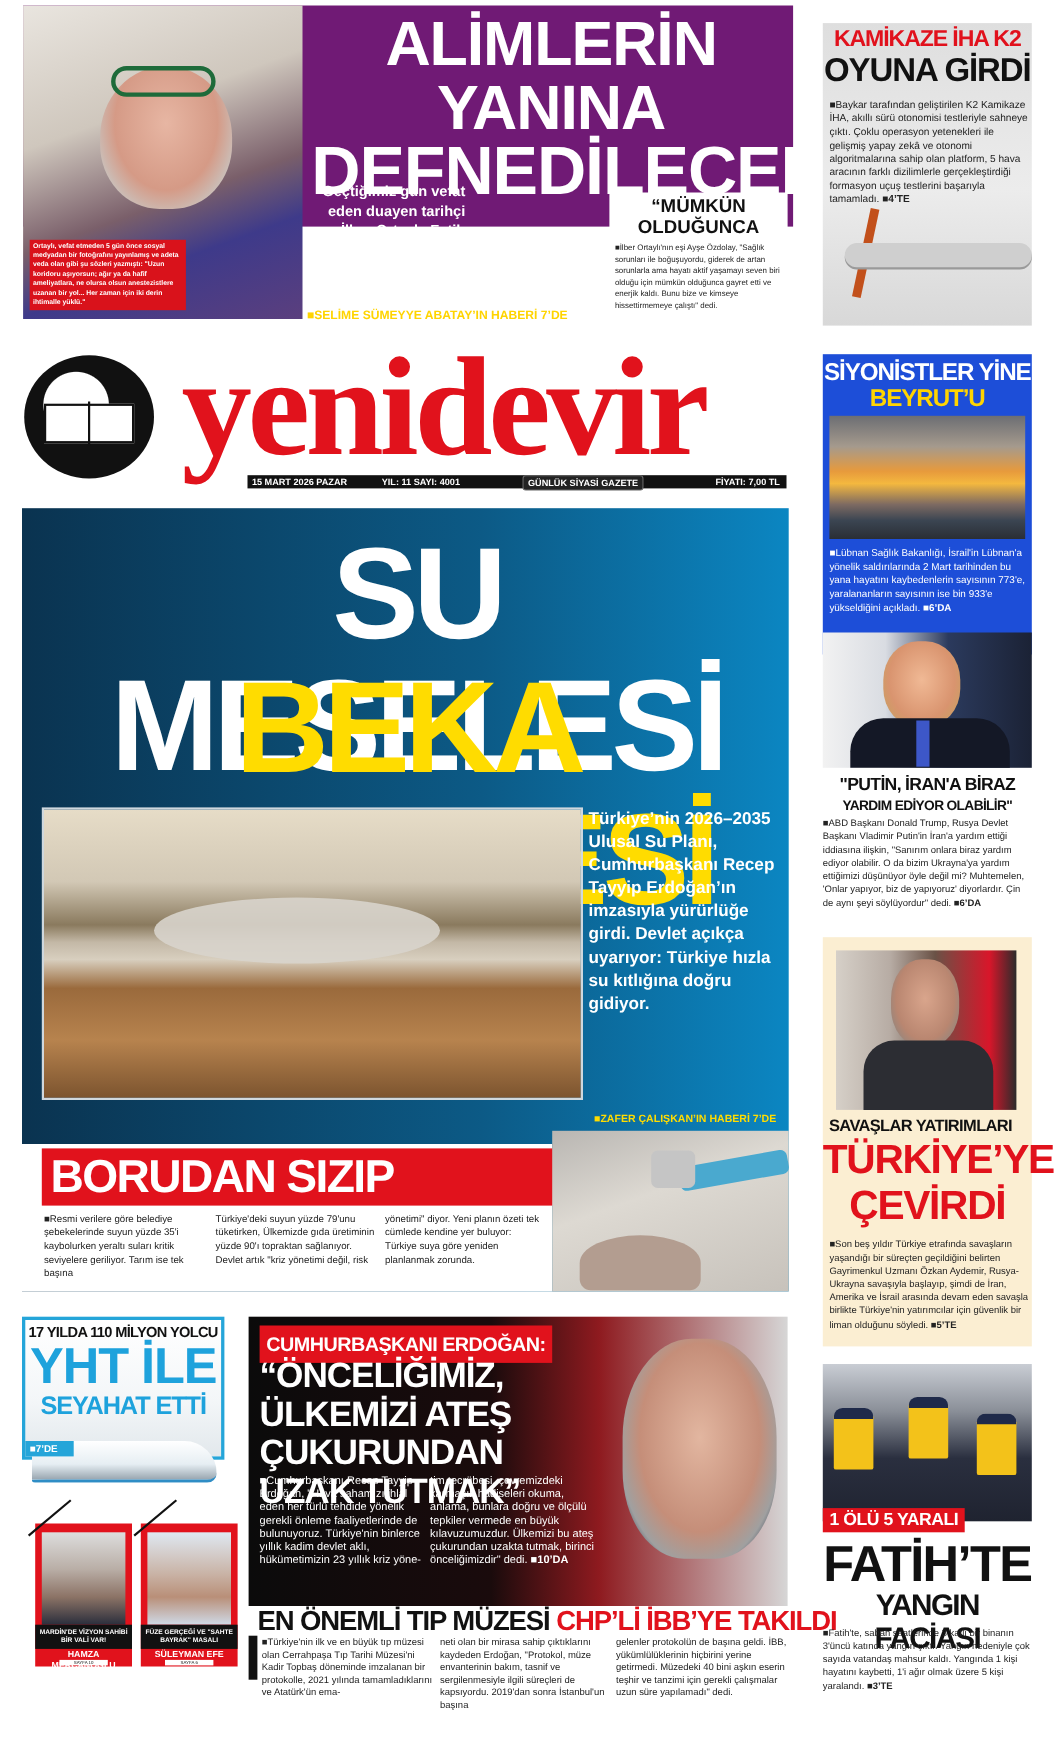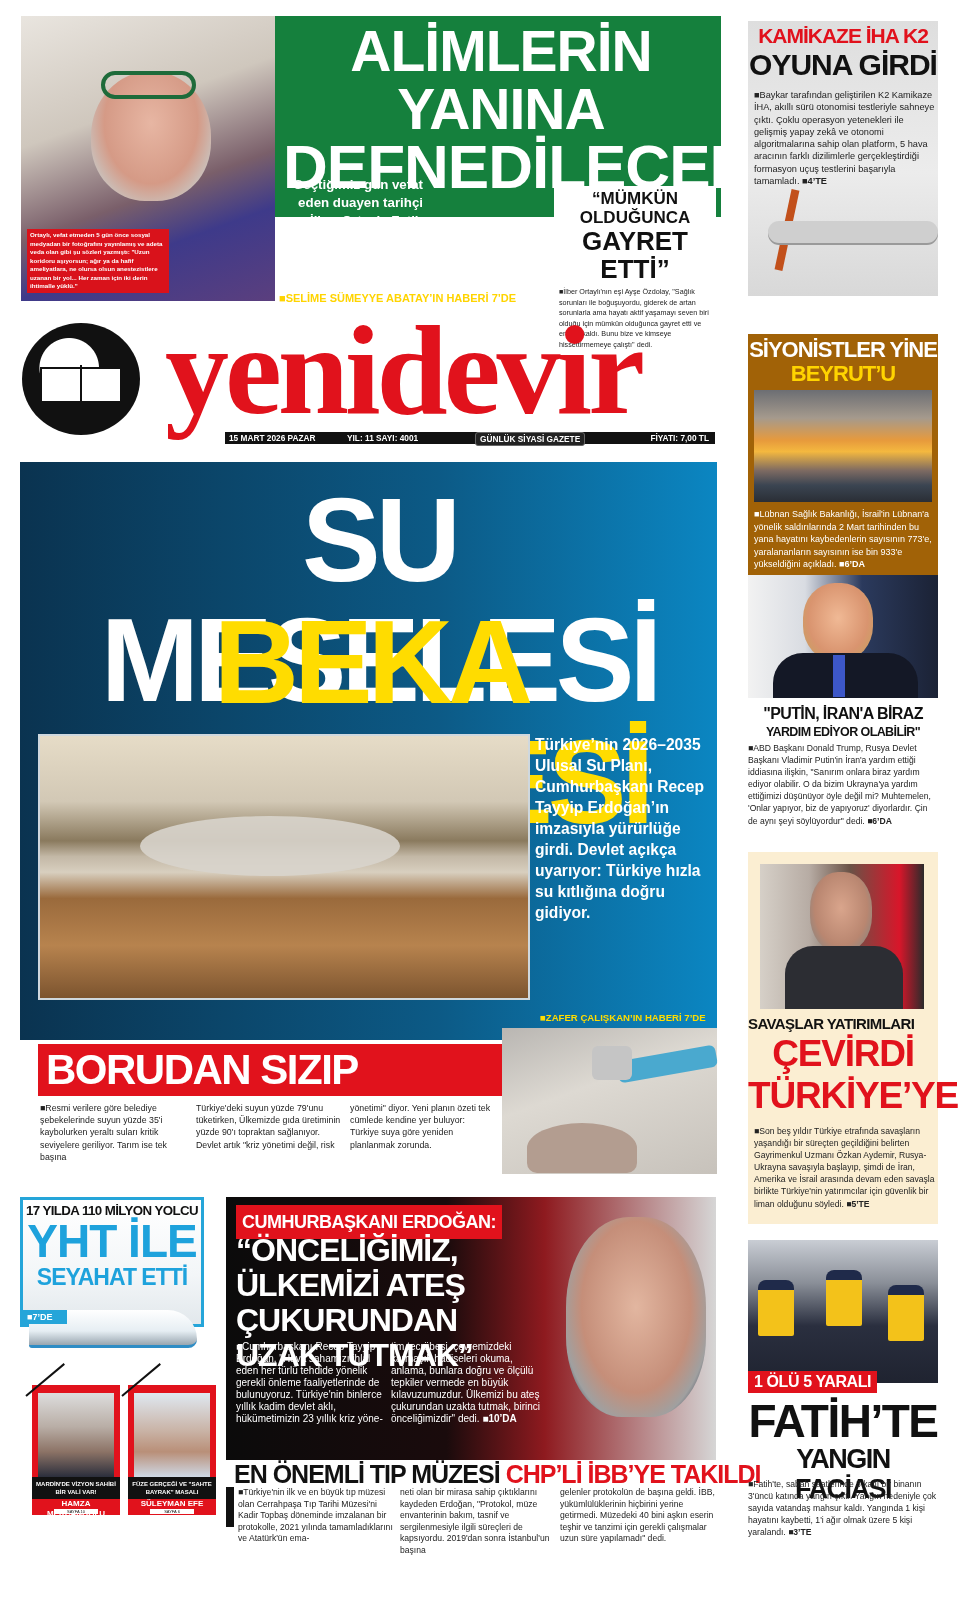--- a/index.html
+++ b/index.html
@@ -2,21 +2,21 @@
 <html><head>
 <meta charset="utf-8">
 <style>
   *{box-sizing:border-box;margin:0;padding:0}
   html,body{width:961px;height:1600px;background:#fff;overflow:hidden}
   body{position:relative;font-family:"Liberation Sans",sans-serif;color:#111}
   .abs{position:absolute}
   .bul::before{content:"\25A0 ";}
 
   
-  #top-story{left:21px;top:16px;width:700px;height:201px;background:#15803d}
+  #top-story{left:21px;top:5px;width:700px;height:201px;background:#701a75}
   #top-photo{left:0;top:0;width:254px;height:285px;background:linear-gradient(160deg,#e9e5df 0%,#cfc7bd 35%,#7a5f6a 60%,#3e3a8a 75%,#5b3f7e 100%)}
   #top-photo .face{position:absolute;left:70px;top:55px;width:120px;height:130px;border-radius:50% 50% 45% 45%;background:radial-gradient(ellipse at 50% 40%,#e7b6a3 0%,#d59a86 55%,#c9c4c0 80%)}
   #top-photo .glasses{position:absolute;left:80px;top:55px;width:95px;height:28px;border:4px solid #1e6b3a;border-radius:14px}
   #top-caption{left:6px;top:213px;width:142px;background:#d9121b;color:#fff;font-size:6.2px;line-height:8.5px;padding:2px 3px;font-weight:700}
   #top-headline{left:262px;top:6px;width:436px;color:#fff;text-align:center;font-weight:700;font-size:57px;line-height:58px;letter-spacing:-1px}
   #top-lead{left:256px;top:160px;width:146px;color:#fff;font-size:13.3px;font-weight:700;line-height:17.8px;text-align:right}
   #top-col2{left:407px;top:160px;width:118px;color:#fff;font-size:9px;line-height:13.5px}
   #top-credit{left:258px;top:277px;color:#ffd400;font-size:11px;font-weight:700;line-height:11px;white-space:nowrap}
   #quote-box{left:533px;top:170px;width:162px;height:106px;background:#fff;padding:3px 5px}
   #quote-box h3{font-size:17px;line-height:19px;font-weight:700;text-align:center;color:#111}
@@ -34,21 +34,21 @@
   
   #globe{left:22px;top:323px;width:118px;height:112px;border-radius:50%;background:radial-gradient(circle at 40% 40%,#fff 0 30%,#111 31% 100%)}
   #globe .book{position:absolute;left:18px;top:44px;width:82px;height:36px;border:2px solid #111;background:#fff}
   #globe .book::after{content:"";position:absolute;left:38px;top:-4px;width:2px;height:40px;background:#111}
   #logo{left:165px;top:300px;font-family:"Liberation Serif",serif;color:#e1121c;font-size:128px;line-height:140px;font-weight:700;letter-spacing:-4px}
   #meta-bar{left:225px;top:432px;width:490px;height:12px;background:#111;color:#fff;font-size:8.3px;font-weight:700;line-height:12px}
   #meta-bar span{position:absolute;top:0}
   #meta-gazete{border:1px solid #666;border-radius:3px;padding:0 4px;background:#222}
 
   
-  #beirut{left:748px;top:334px;width:190px;height:273px;background:#a16207}
+  #beirut{left:748px;top:322px;width:190px;height:273px;background:#1d4ed8}
   #beirut .t1{position:absolute;left:0;width:190px;text-align:center;top:3px;color:#fff;font-weight:700;font-size:22px;letter-spacing:-1px}
   #beirut .t2{position:absolute;left:0;width:190px;text-align:center;top:27px;color:#ffd400;font-weight:700;font-size:22px;letter-spacing:-1px}
   #beirut .img{position:absolute;left:6px;top:56px;width:178px;height:112px;background:linear-gradient(180deg,#6c6e73 0%,#a59a8d 25%,#e79a3c 45%,#f4b83f 55%,#7d6a62 72%,#3b4552 85%,#2a2e35 100%)}
   #beirut p{position:absolute;left:6px;top:174px;width:182px;color:#fff;font-size:9px;line-height:12.6px}
 
   
   #main{left:20px;top:462px;width:697px;height:712px;background:linear-gradient(90deg,#0a3350 0%,#0c5a86 60%,#0b86c2 100%)}
   #main-h1{left:14px;top:18px;width:690px;color:#fff;font-weight:700;font-size:118px;line-height:120px;letter-spacing:-5px;text-align:center}
   #main-h2{left:6px;top:140px;width:690px;color:#ffdc00;font-weight:700;font-size:118px;line-height:120px;letter-spacing:-5px;text-align:center}
   #main-photo{left:18px;top:272px;width:492px;height:266px;border:2px solid #cfd8de;background:linear-gradient(180deg,#e6dcc7 0%,#d2c8b5 25%,#8a7a5e 40%,#c3b8a6 46%,#d8cfbf 52%,#9a6a3c 62%,#b7834e 80%,#7c542f 100%)}
@@ -101,21 +101,21 @@
   #trump-photo .tie{position:absolute;left:85px;top:80px;width:12px;height:42px;background:#3d57c8}
   #trump-h{left:748px;top:704px;width:190px;text-align:center;font-weight:700;color:#111;letter-spacing:-.6px}
   #trump-h .l1{display:block;font-size:16px;line-height:20px}
   #trump-h .l2{display:block;font-size:12.5px;line-height:16px}
   #trump-p{left:748px;top:742px;width:190px;font-size:8.6px;line-height:12.1px;color:#222}
 
   #invest{left:748px;top:852px;width:190px;height:372px;background:#fbeed2}
   #invest .ph{position:absolute;left:12px;top:12px;width:164px;height:145px;background:linear-gradient(90deg,#d6d0c8 0%,#b7aca4 30%,#6a5246 55%,#d8162a 85%,#2b2b2b 100%)}
   #invest .face{position:absolute;left:50px;top:8px;width:62px;height:80px;border-radius:45%;background:radial-gradient(ellipse at 50% 45%,#d9a58c 0%,#b98670 60%,#8d8680 85%)}
   #invest .suit{position:absolute;left:25px;top:82px;width:118px;height:63px;border-radius:28px 28px 0 0;background:#2c2d33}
-  #invest .k{position:absolute;left:0;width:172px;text-align:left;top:163px;font-weight:700;font-size:15px;color:#111;letter-spacing:-.6px}
+  #invest .k{position:absolute;left:0;width:172px;text-align:right;top:163px;font-weight:700;font-size:15px;color:#111;letter-spacing:-.6px}
   #invest .h{position:absolute;left:0;width:190px;text-align:center;top:181px;font-weight:700;font-size:37px;line-height:42px;color:#e1121c;letter-spacing:-1.2px}
   #invest p{position:absolute;left:6px;top:273px;width:182px;font-size:8.6px;line-height:12.1px;color:#222}
 
   #fire-photo{left:748px;top:1240px;width:190px;height:143px;background:linear-gradient(180deg,#c9cdd4 0%,#8a8f98 30%,#2a2f3f 60%,#1f2330 100%)}
   #fire-photo .v{position:absolute;width:36px;height:56px;top:40px;background:#f3c21a;border-radius:8px 8px 2px 2px;border-top:10px solid #1f2a4a}
   #fire-tag{left:748px;top:1371px;background:#e1121c;color:#fff;font-weight:700;font-size:16px;line-height:22px;padding:0 6px;letter-spacing:-.4px}
   #fire-h{left:748px;top:1398px;width:190px;text-align:center;font-weight:700;color:#111;letter-spacing:-1.5px}
   #fire-h .l1{display:block;font-size:46px;line-height:46px}
   #fire-h .l2{display:block;font-size:27px;line-height:30px}
   #fire-p{left:748px;top:1478px;width:190px;font-size:8.6px;line-height:12px;color:#222}
@@ -132,21 +132,20 @@
   </div>
   <h1 id="top-headline" class="abs">
     <span style="display:block">ALİMLERİN YANINA</span>
     <span style="display:block;font-size:62px">DEFNEDİLECEK</span>
   </h1>
   <p id="top-lead" class="abs">Geçtiğimiz gün vefat eden duayen tarihçi İlber Ortaylı, Fatih Camii haziresine, “Tarihçilerin kutbu” olan hocası Halil İnalcık’ın yanına defnedilecek.</p>
   <div id="top-credit" class="abs bul">SELİME SÜMEYYE ABATAY’IN HABERİ 7’DE</div>
   <div id="quote-box" class="abs">
     <h3>
       <span>“MÜMKÜN OLDUĞUNCA</span>
-      <span class="big">GAYRET ETTİ”</span>
     </h3>
     <p class="bul">İlber Ortaylı'nın eşi Ayşe Özdolay, "Sağlık sorunları ile boğuşuyordu, giderek de artan sorunlarla ama hayatı aktif yaşamayı seven biri olduğu için mümkün olduğunca gayret etti ve enerjik kaldı. Bunu bize ve kimseye hissettirmemeye çalıştı" dedi.</p>
   </div>
 </section>
 
 <section id="k2" class="abs">
   <div class="t1">KAMİKAZE İHA K2</div>
   <div class="t2">OYUNA GİRDİ</div>
   <p><span class="bul">Baykar tarafından geliştirilen K2 Kamikaze İHA, akıllı sürü otonomisi testleriyle sahneye çıktı. Çoklu operasyon yetenekleri ile gelişmiş yapay zekâ ve otonomi algoritmalarına sahip olan platform, 5 hava aracının farklı dizilimlerle gerçekleştirdiği formasyon uçuş testlerini başarıyla tamamladı.</span> <b class="ref bul">4’TE</b></p>
   <div class="prop"></div>
@@ -242,22 +241,22 @@
 </h3>
 <p id="trump-p" class="abs"><span class="bul">ABD Başkanı Donald Trump, Rusya Devlet Başkanı Vladimir Putin'in İran'a yardım ettiği iddiasına ilişkin, "Sanırım onlara biraz yardım ediyor olabilir. O da bizim Ukrayna'ya yardım ettiğimizi düşünüyor öyle değil mi? Muhtemelen, 'Onlar yapıyor, biz de yapıyoruz' diyorlardır. Çin de aynı şeyi söylüyordur" dedi.</span> <b class="ref bul">6’DA</b></p>
 
 <section id="invest" class="abs">
   <div class="ph">
     <div class="face"></div>
     <div class="suit"></div>
   </div>
   <div class="k">SAVAŞLAR YATIRIMLARI</div>
   <div class="h">
+    <span style="display:block">TÜRKİYE’YE</span>
     <span style="display:block">ÇEVİRDİ</span>
-    <span style="display:block">TÜRKİYE’YE</span>
   </div>
   <p><span class="bul">Son beş yıldır Türkiye etrafında savaşların yaşandığı bir süreçten geçildiğini belirten Gayrimenkul Uzmanı Özkan Aydemir, Rusya-Ukrayna savaşıyla başlayıp, şimdi de İran, Amerika ve İsrail arasında devam eden savaşla birlikte Türkiye'nin yatırımcılar için güvenlik bir liman olduğunu söyledi.</span> <b class="ref bul">5’TE</b></p>
 </section>
 
 <div id="fire-photo" class="abs">
   <div class="v" style="left:10px"></div>
   <div class="v" style="left:78px;top:30px"></div>
   <div class="v" style="left:140px;top:45px"></div>
 </div>
 <div id="fire-tag" class="abs">1 ÖLÜ 5 YARALI</div>

